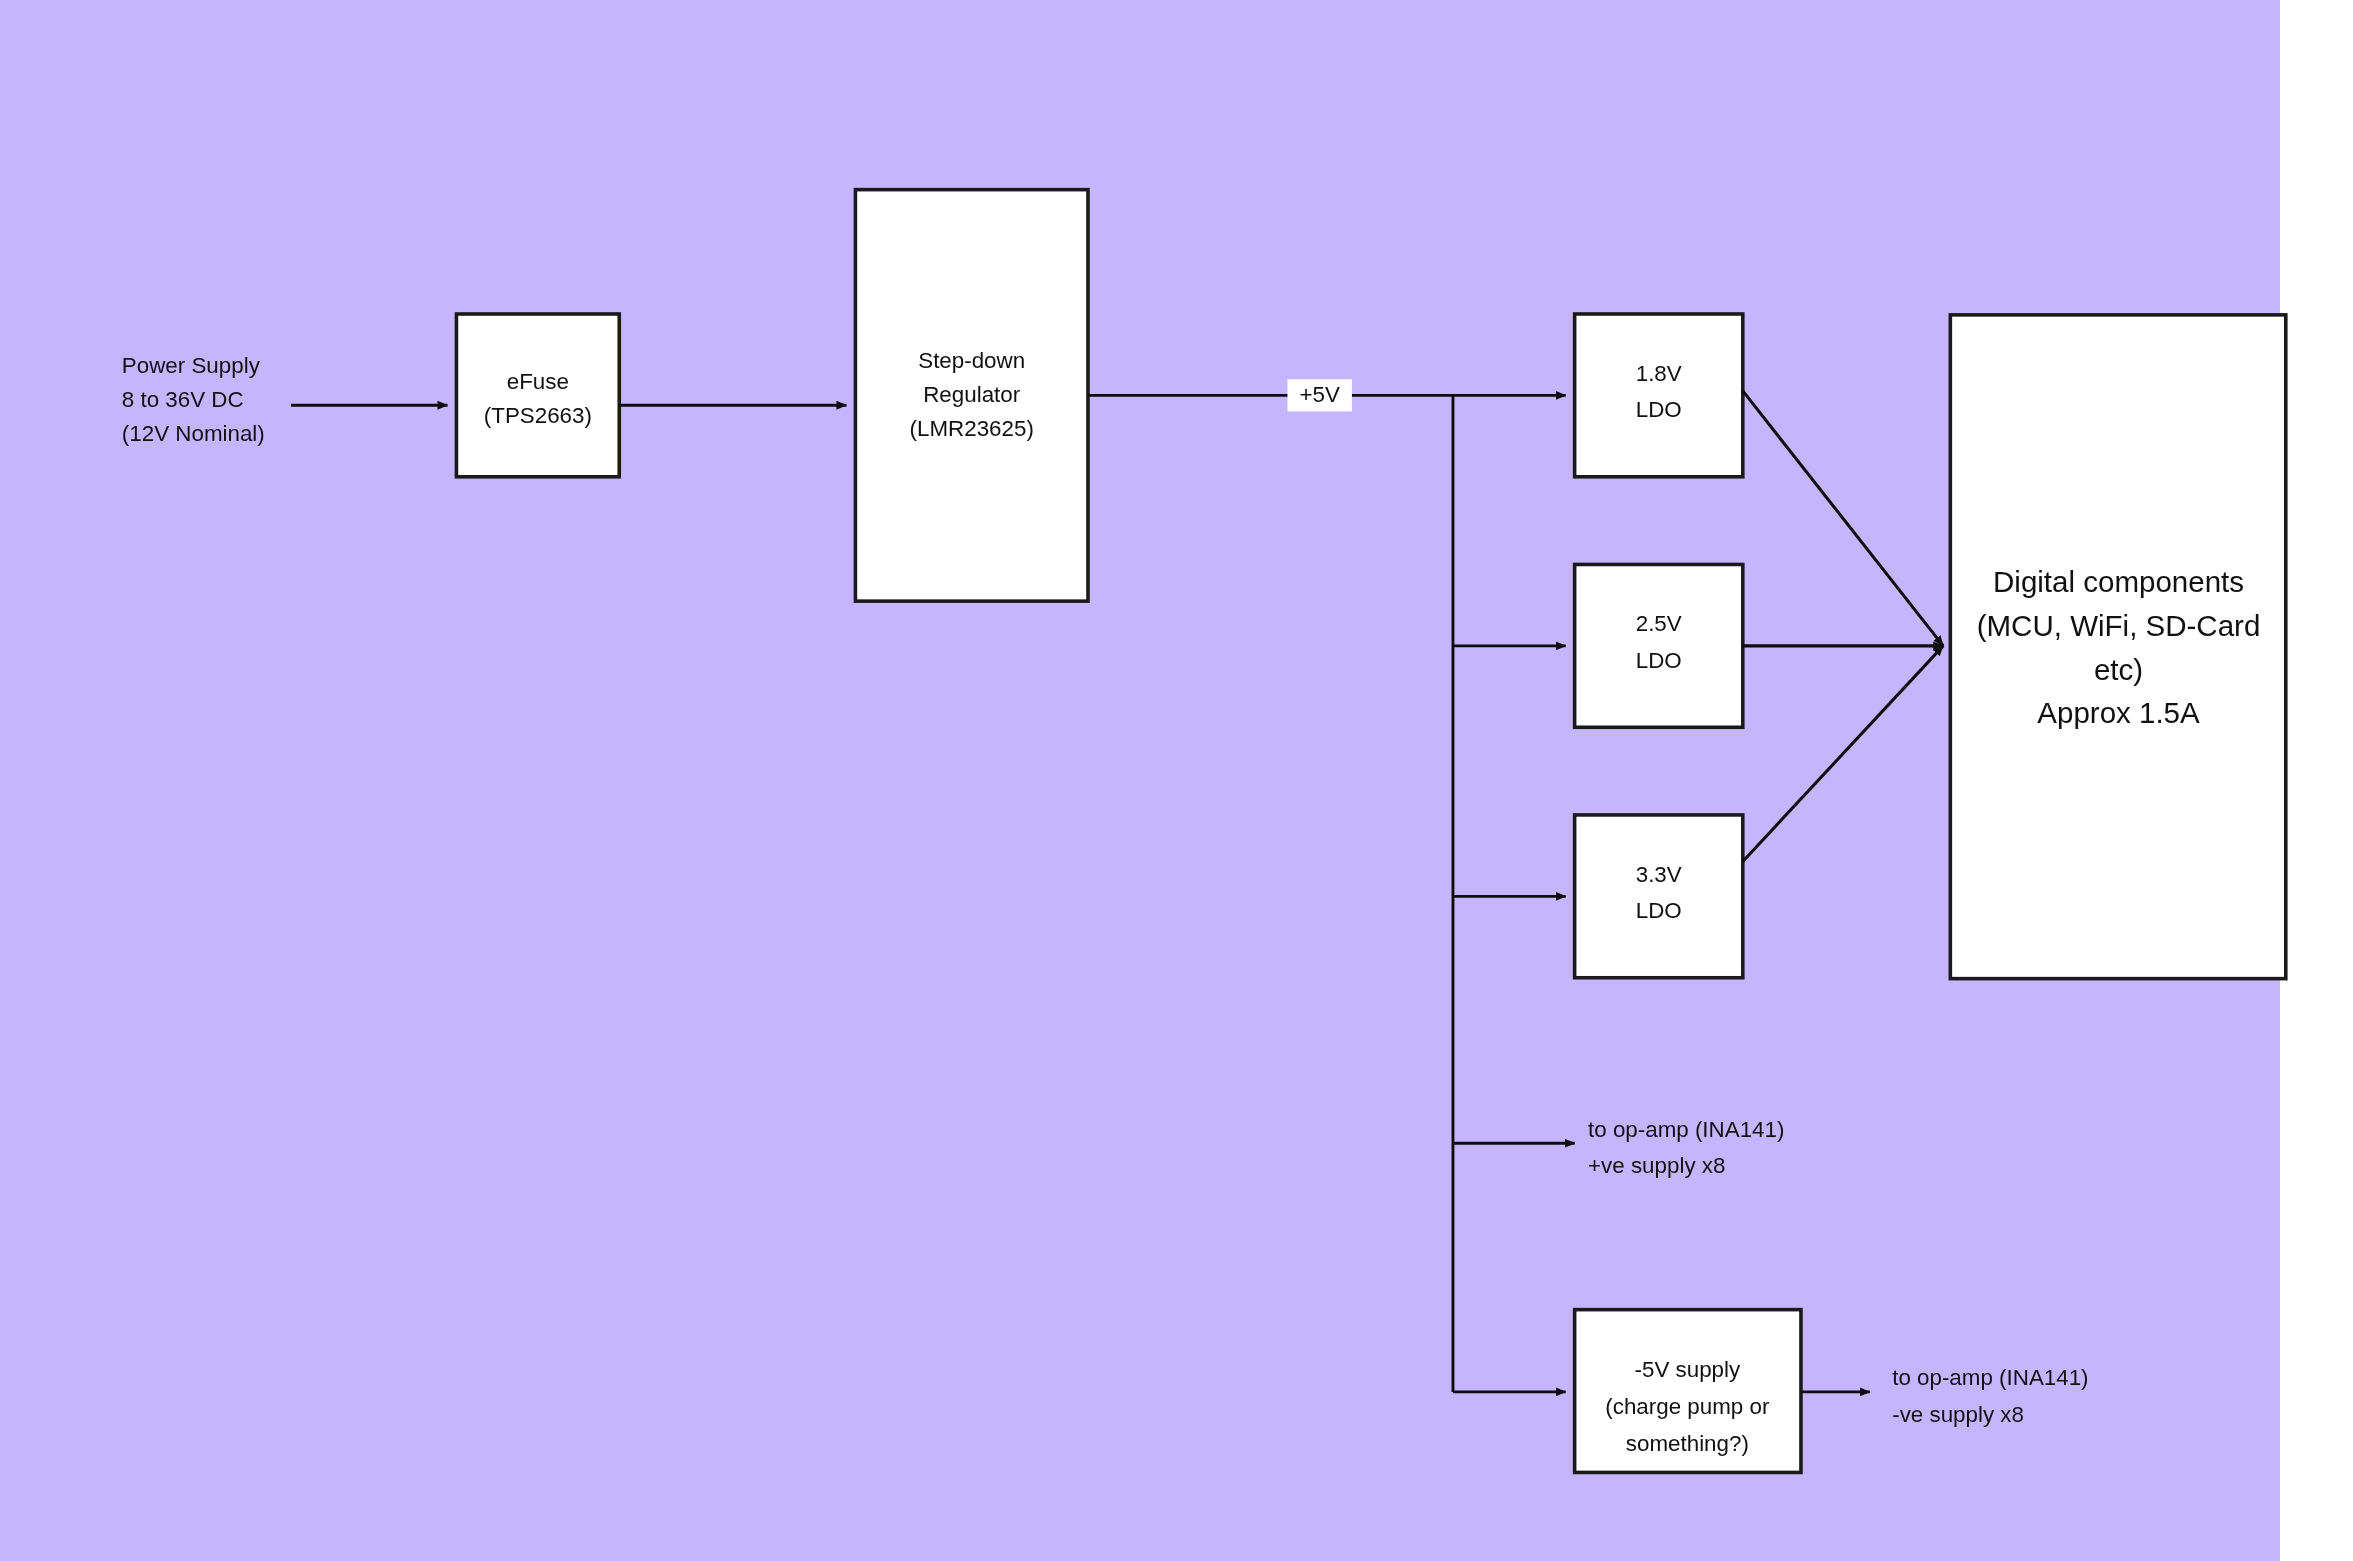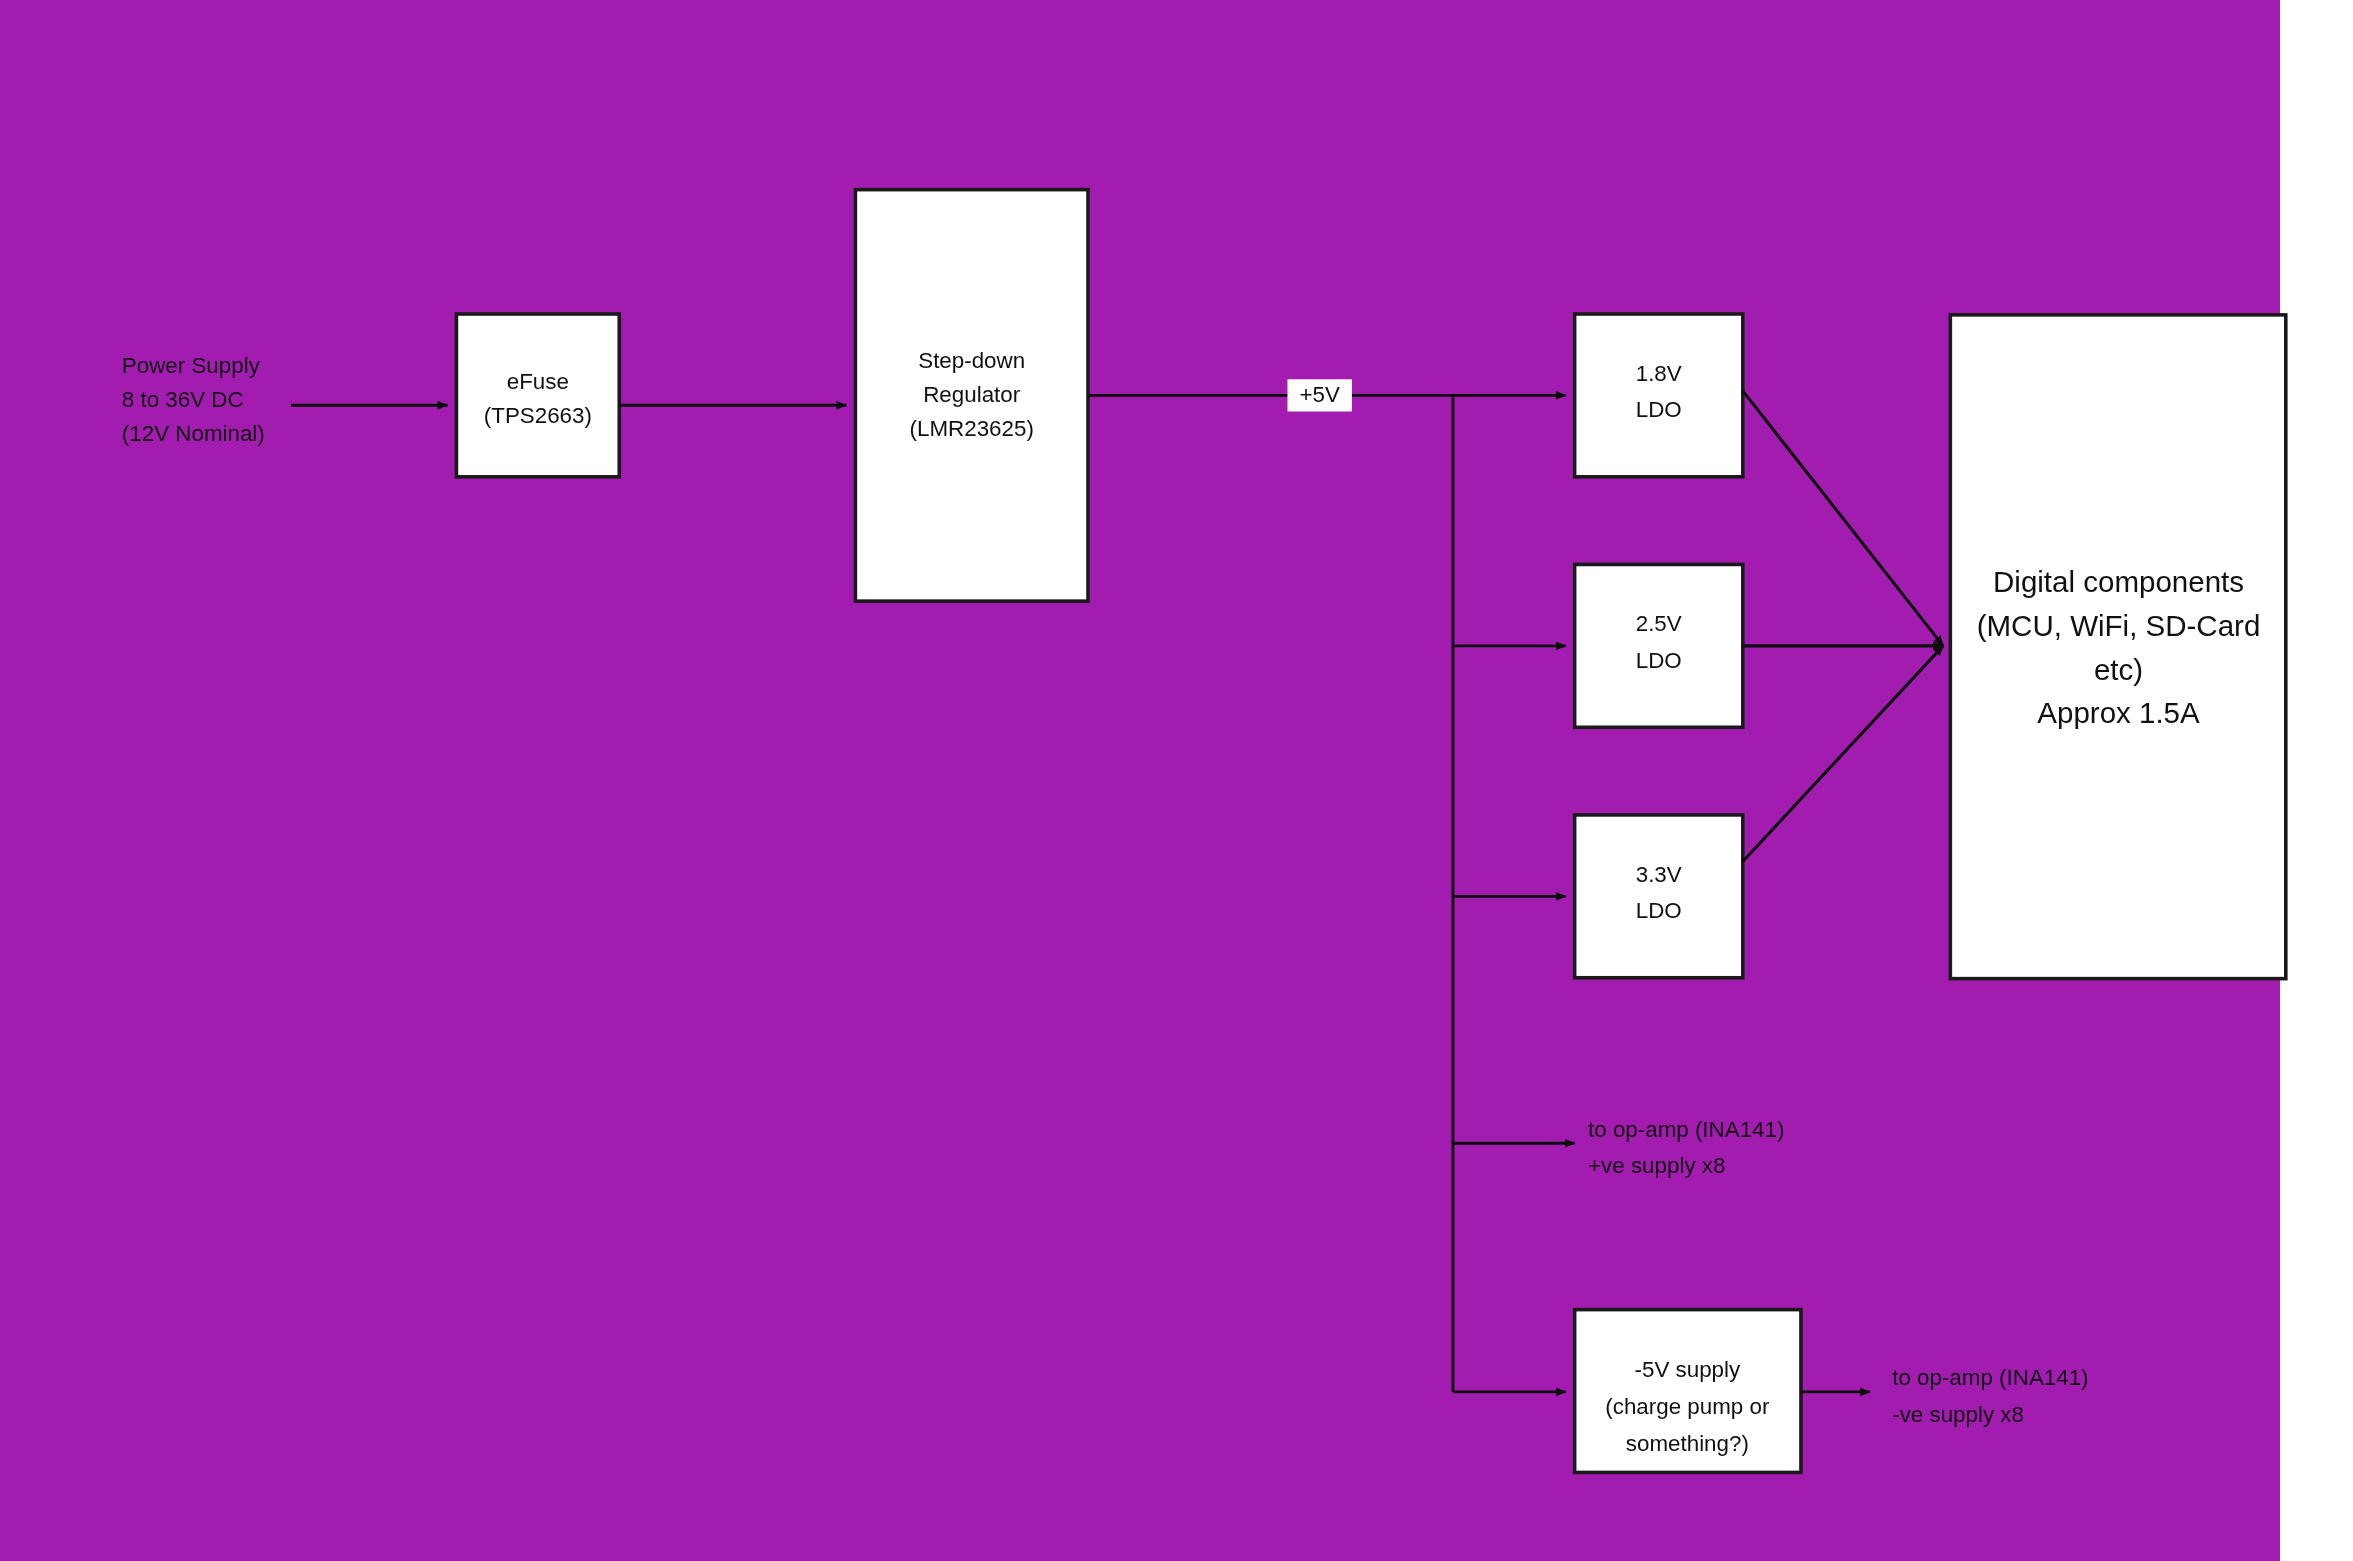--- a/index.html
+++ b/index.html
@@ -11,21 +11,21 @@
   body {
     width: 2354px;
     height: 1561px;
     overflow: hidden;
     font-family: "Liberation Sans", "DejaVu Sans", sans-serif;
   }
   #diagram-root {
     position: relative;
     width: 2280px;
     height: 1561px;
-    background: #a21caf;
+    background: #c4b5fd;
   }
   svg.diagram-canvas {
     position: absolute;
     top: 0;
     left: 0;
     width: 2354px;
     height: 1561px;
     display: block;
   }
   .block-rect {

